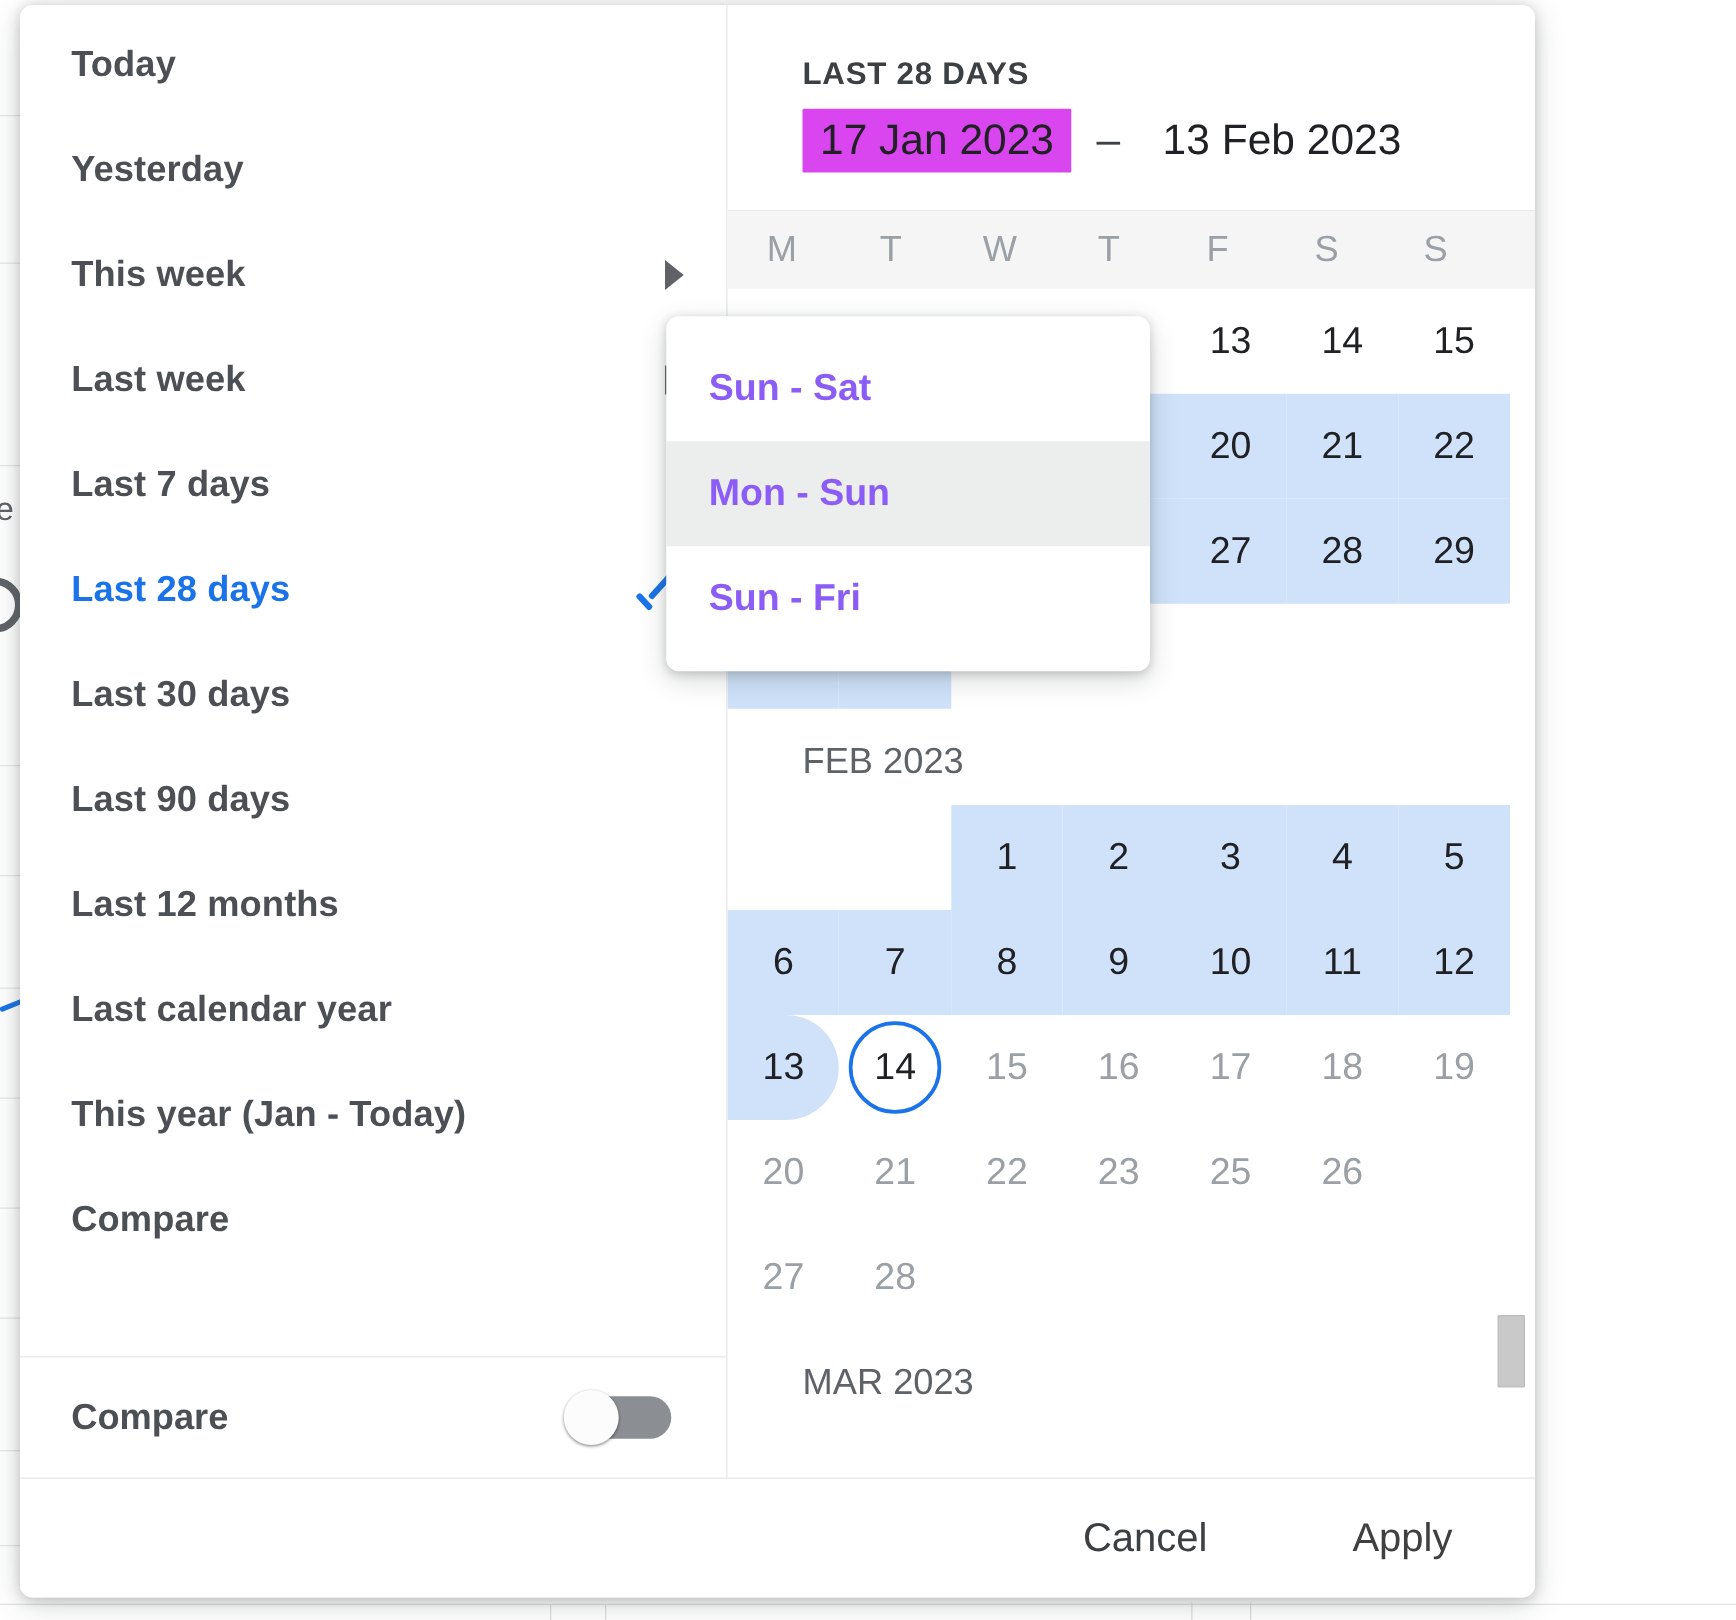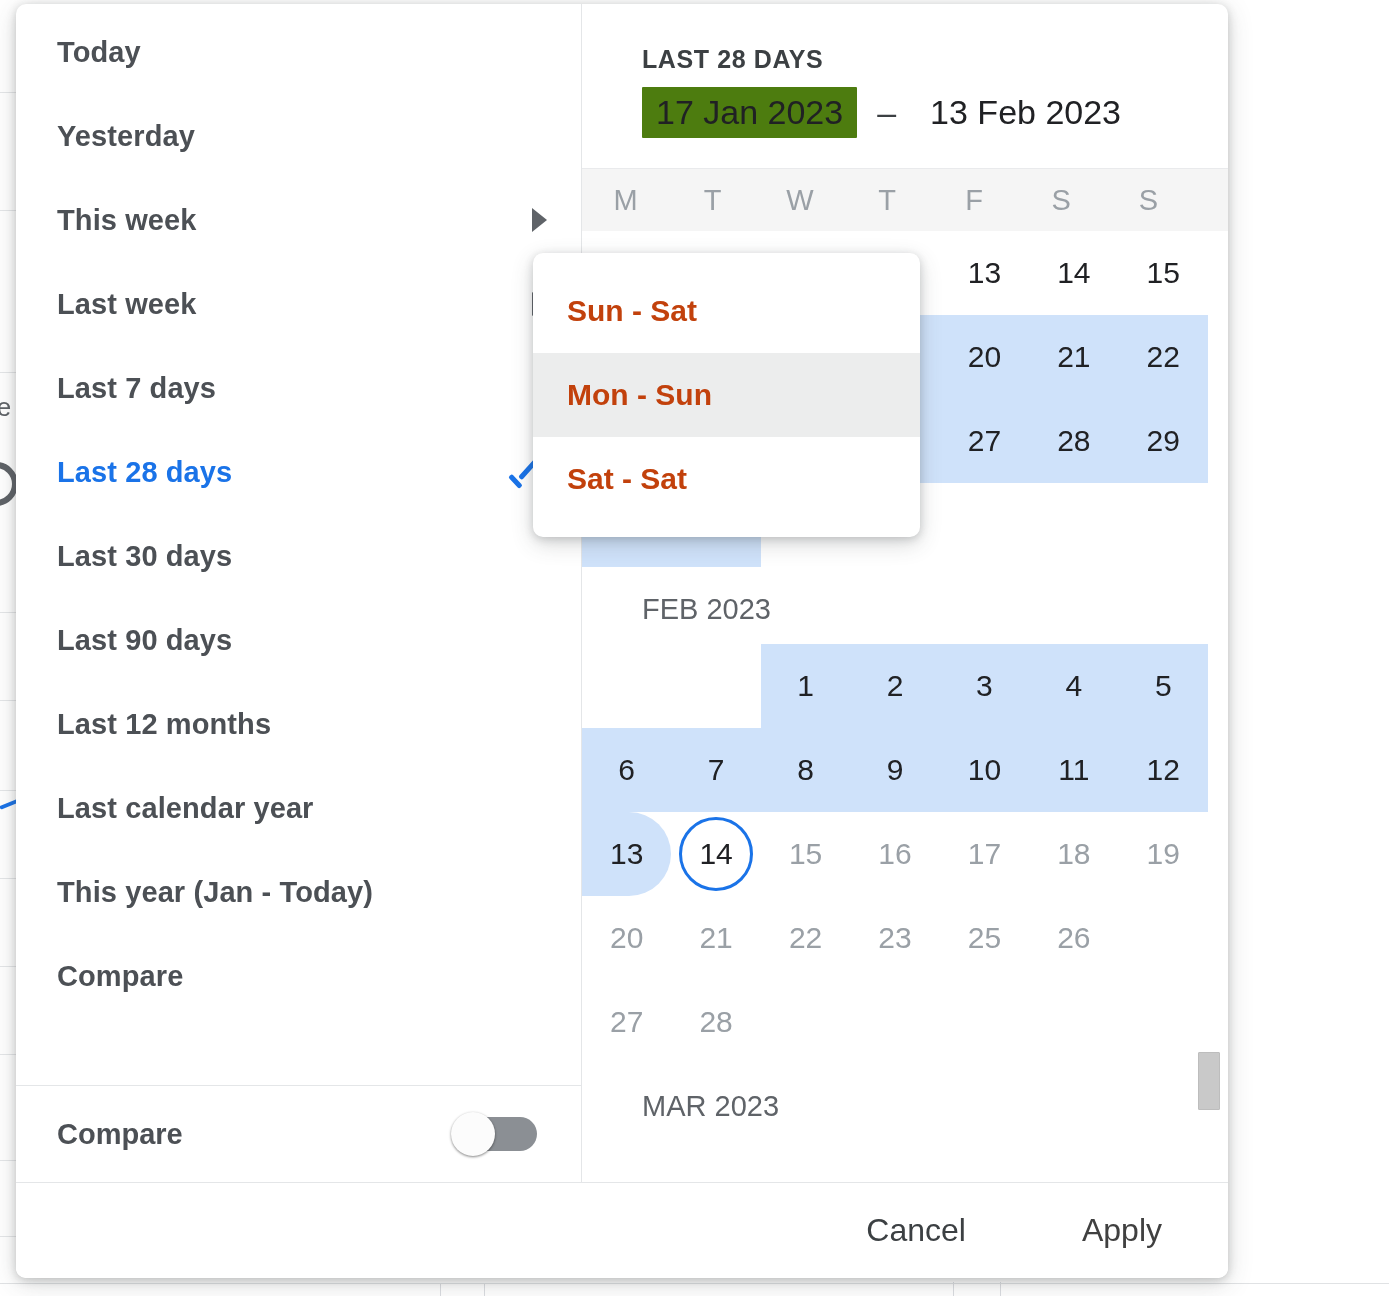--- a/index.html
+++ b/index.html
@@ -96,21 +96,21 @@
     flex:0 0 auto;
   }
   #range-title {
     font-size:25px; font-weight:700; color:#3c4043;
     letter-spacing:.6px; margin-bottom:13px;
   }
   #range-values { display:flex; align-items:center; }
   .range-date {
     font-size:34px; color:#202124; padding:6px 14px; white-space:nowrap;
   }
-  .range-date.active { background:#4d7c0f; border-radius:1px; }
+  .range-date.active { background:#d946ef; border-radius:1px; }
   .range-dash { font-size:34px; color:#3c4043; margin:0 20px; }
 
   #weekdays {
     display:grid; grid-template-columns:repeat(7,1fr);
     background:#f5f5f5; height:62px; align-items:center;
     flex:0 0 auto; padding-right:36px;
   }
   #weekdays div {
     text-align:center; font-size:29px; color:#9aa0a6; font-weight:400;
   }
@@ -168,21 +168,21 @@
 
   
   #submenu {
     position:absolute; left:533px; top:253px; width:387px;
     background:#ffffff; border-radius:10px; padding:16px 0;
     box-shadow:0 2px 8px rgba(60,64,67,.22), 0 7px 22px rgba(60,64,67,.2);
     z-index:20;
   }
   .sub-item {
     height:84px; display:flex; align-items:center; padding-left:34px;
-    font-size:30px; font-weight:700; color:#c2410c; cursor:pointer;
+    font-size:30px; font-weight:700; color:#8b5cf6; cursor:pointer;
   }
   .sub-item.hover { background:#eceded; }
 </style>
 </head>
 <body>
 
 <div id="bg">
   <div class="bg-rule" style="top:92px"></div>
   <div class="bg-rule" style="top:210px"></div>
   <div class="bg-rule" style="top:372px"></div>
@@ -516,14 +516,14 @@
   <div id="footer">
     <button class="foot-btn">Cancel</button>
     <button class="foot-btn primary">Apply</button>
   </div>
 
 </div>
 
 <div id="submenu">
     <div class="sub-item">Sun - Sat</div>
     <div class="sub-item hover">Mon - Sun</div>
-    <div class="sub-item">Sat - Sat</div>
+    <div class="sub-item">Sun - Fri</div>
   </div>
 
 </body></html>

